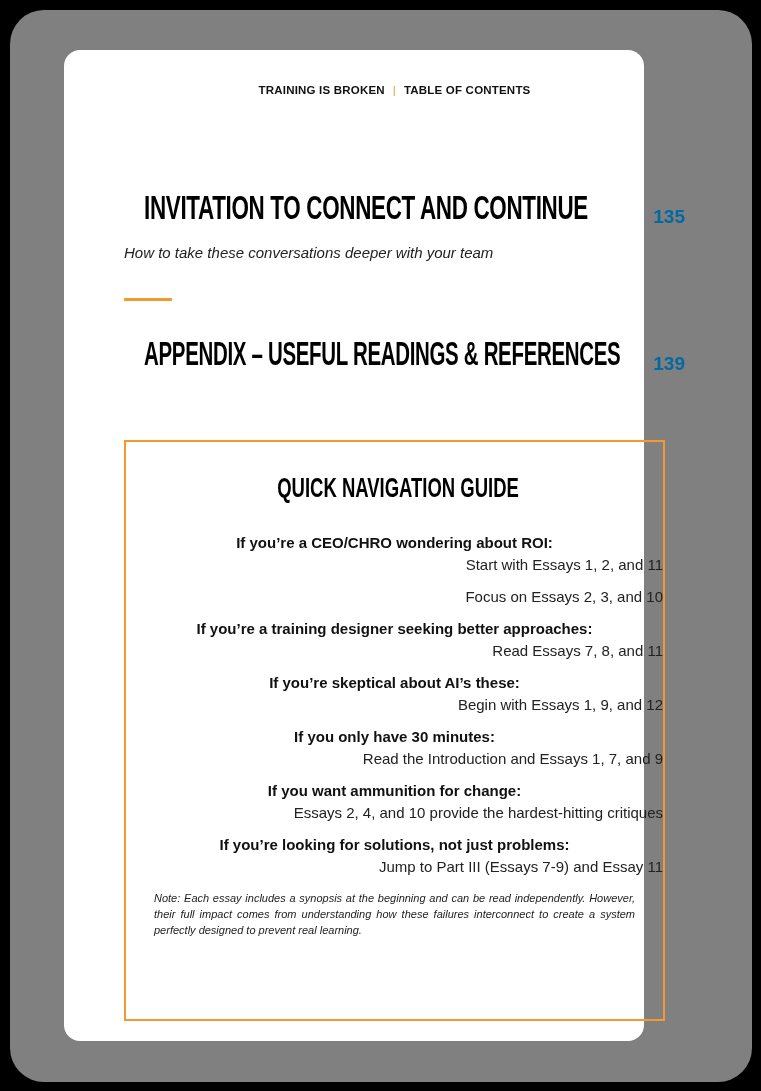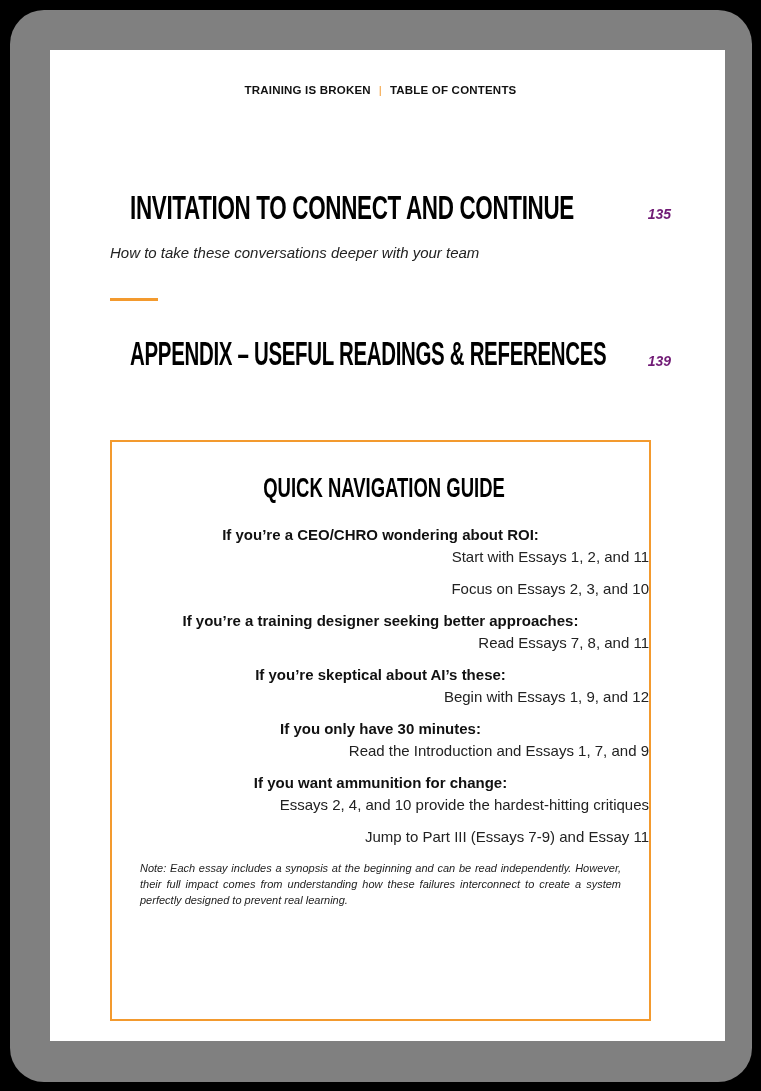--- a/index.html
+++ b/index.html
@@ -19,25 +19,26 @@
       position: absolute;
       left: 10px;
       top: 10px;
       width: 742px;
       height: 1072px;
       background: #808080;
       border-radius: 34px;
     }
     .page {
       position: absolute;
-      left: 50px;
+      left: 64px;
       top: 50px;
-      width: 675px;
+      width: 580px;
       height: 991px;
       background: #ffffff;
+      border-radius: 16px;
     }
     .running-header {
       position: absolute;
       top: 34px;
       left: 0;
       width: 661px;
       text-align: center;
       font-size: 11.5px;
       font-weight: bold;
       letter-spacing: 0.2px;
@@ -61,24 +62,23 @@
       font-size: 33px;
       line-height: 36px;
       color: #000000;
       transform-origin: left center;
       letter-spacing: -0.5px;
       white-space: nowrap;
     }
     .entry-page {
       position: absolute;
       right: 0;
-      font-size: 14px;
-      font-weight: bold;
-      color: #701a75;
-      font-style: italic;
+      font-size: 19px;
+      font-weight: bold;
+      color: #0369a1;
     }
     .entry1 { top: 140px; }
     .entry1 .entry-title { transform: scaleX(0.68); }
     .entry1 .entry-page { top: 16px; }
     .subtitle {
       position: absolute;
       left: 60px;
       top: 194px;
       font-size: 15px;
       font-style: italic;
@@ -115,21 +115,21 @@
       display: inline-block;
       font-weight: bold;
       font-size: 28px;
       line-height: 32px;
       color: #000000;
       transform: scaleX(0.66);
       transform-origin: center center;
       white-space: nowrap;
     }
     .guide-list {
-      margin-top: 20px;
+      margin-top: 28px;
       text-align: center;
     }
     .guide-item {
       margin-bottom: 10px;
     }
     .guide-q {
       font-weight: bold;
       font-size: 15px;
       line-height: 22px;
       color: #111111;
@@ -195,19 +195,20 @@
       </div>
       <div class="guide-item">
         <div class="guide-q">If you only have 30 minutes:</div>
         <div class="guide-a">Read the Introduction and Essays 1, 7, and 9</div>
       </div>
       <div class="guide-item">
         <div class="guide-q">If you want ammunition for change:</div>
         <div class="guide-a">Essays 2, 4, and 10 provide the hardest-hitting critiques</div>
       </div>
       <div class="guide-item">
+        <div class="guide-q">If you’re looking for solutions, not just problems:</div>
         <div class="guide-a">Jump to Part III (Essays 7-9) and Essay 11</div>
       </div>
     </div>
     <div class="guide-note">Note: Each essay includes a synopsis at the beginning and can be read independently. However, their full impact comes from understanding how these failures interconnect to create a system perfectly designed to prevent real learning.</div>
   </div>
 
 </div>
 
 </body></html>

